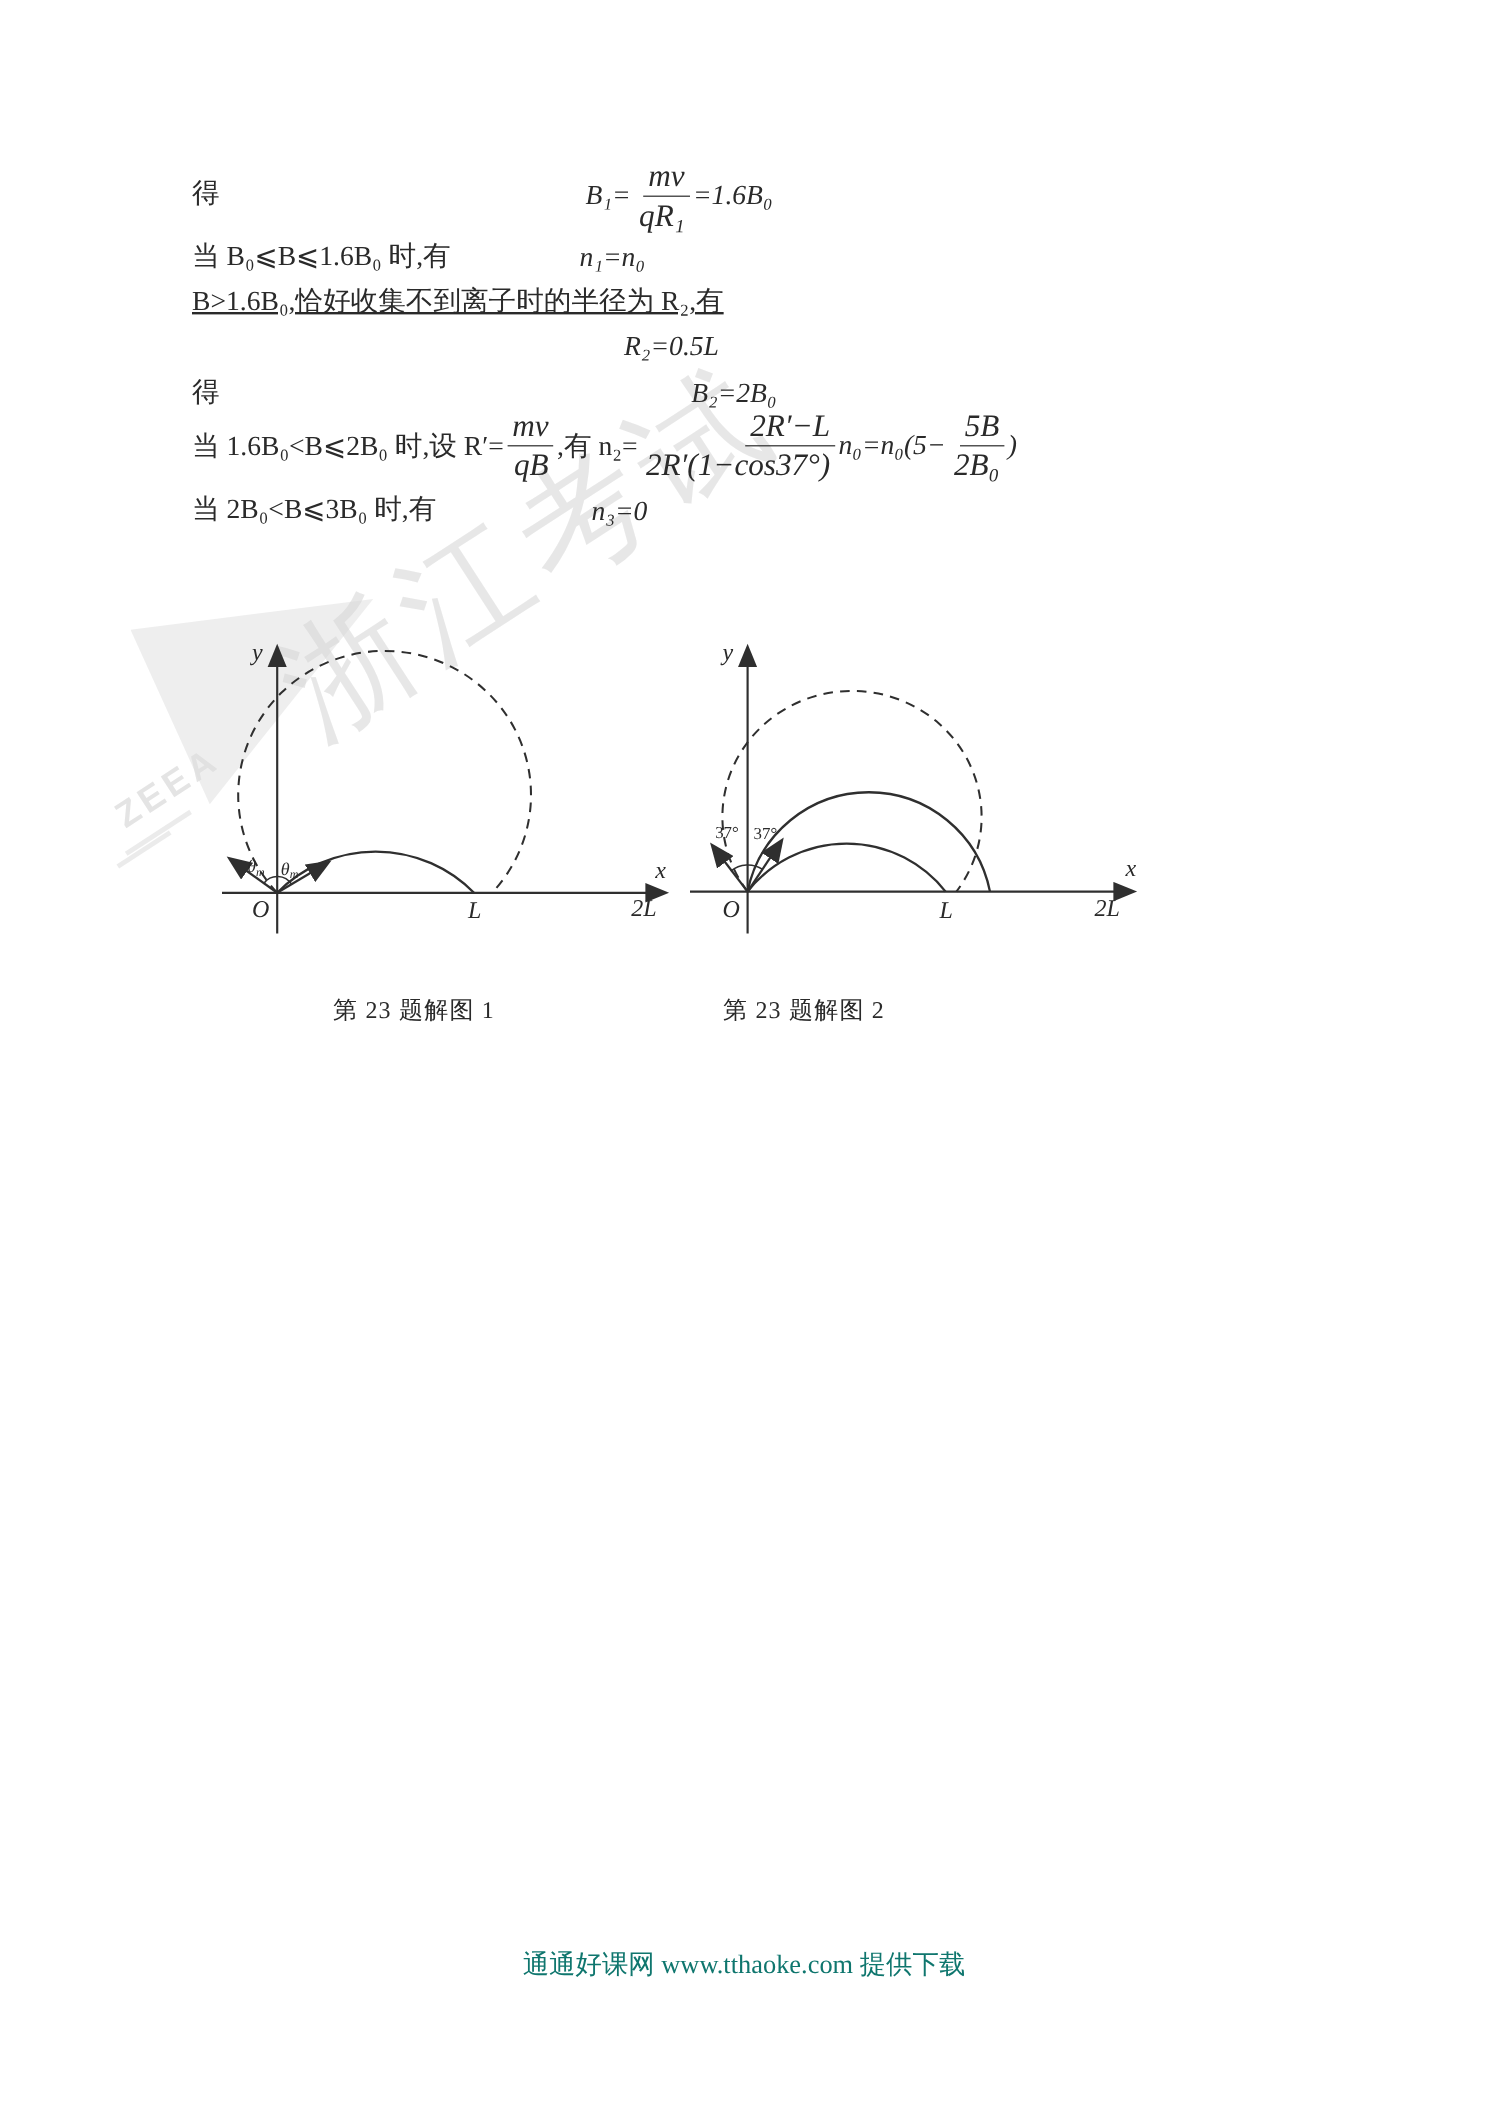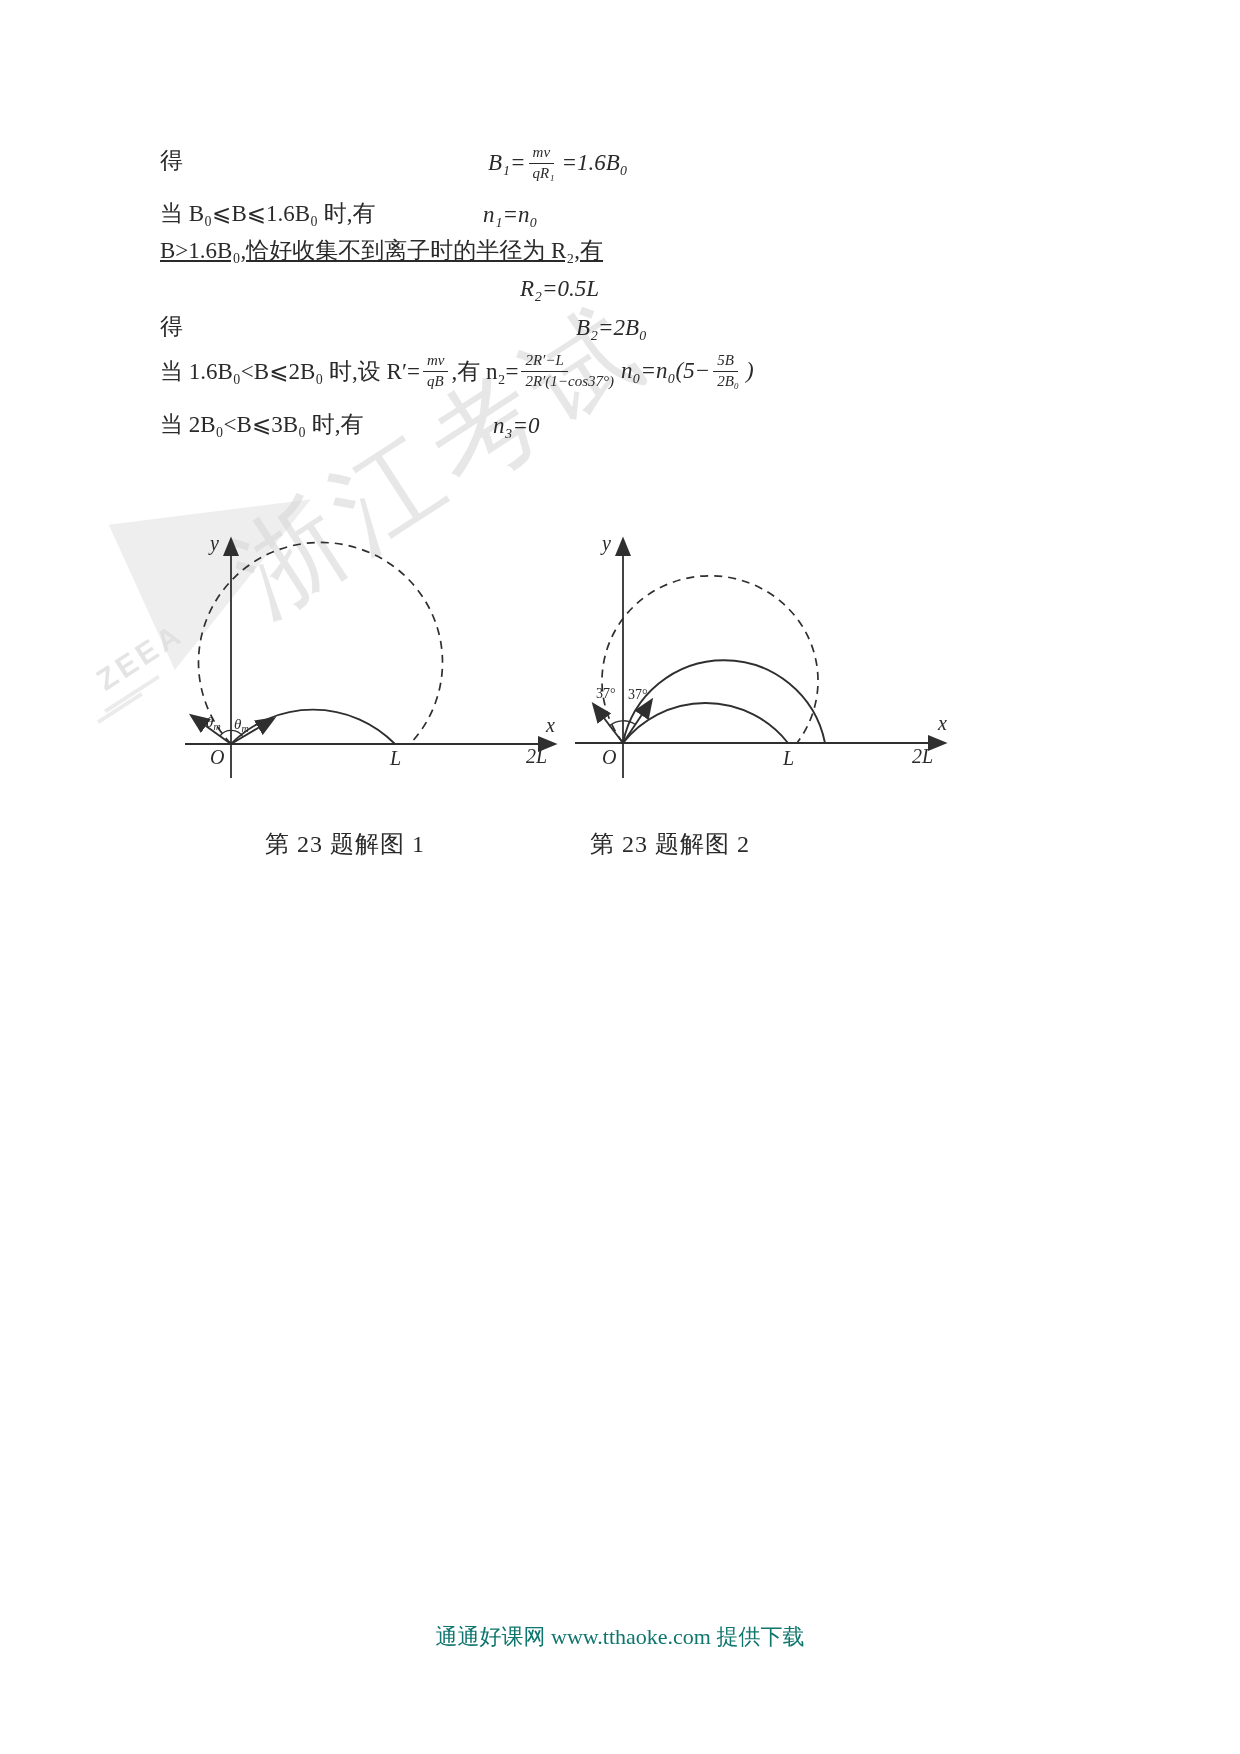--- a/index.html
+++ b/index.html
@@ -15,25 +15,25 @@
            transform:rotate(4deg);pointer-events:none;}
   .wm-logo-text{position:absolute;left:92px;top:640px;transform:rotate(-33deg);
            font-family:"Liberation Sans","DejaVu Sans",sans-serif;font-weight:bold;
            font-size:30px;letter-spacing:4px;color:#dedede;opacity:.8;pointer-events:none;}
   .wm-bar{position:absolute;height:4px;background:#e6e6e6;opacity:.8;transform:rotate(-33deg);pointer-events:none;}
   
   .tline{position:absolute;font-size:23px;line-height:1.15;white-space:nowrap;}
   .math{font-style:italic;}
   .eqrow{position:absolute;display:flex;align-items:center;white-space:nowrap;
          font-size:23px;}
-  .frac{display:inline-flex;flex-direction:column;align-items:flex-start;
-        vertical-align:middle;margin:0 3px;font-size:15px;line-height:1.15;}
+  .frac{display:inline-flex;flex-direction:column;align-items:flex-end;
+        vertical-align:middle;margin:0 3px;font-size:26px;line-height:1.15;}
   .frac .num{padding:0 4px 1px 4px;border-bottom:1.6px solid #2a2a2a;}
   .frac .den{padding:1px 4px 0 4px;}
-  .caption{position:absolute;width:300px;text-align:center;font-size:24px;letter-spacing:1px;}
+  .caption{position:absolute;width:300px;text-align:center;font-size:20px;letter-spacing:1px;}
   .footer{position:absolute;left:0;right:0;top:1622px;text-align:center;
           font-size:22px;color:#0f766e;}
   
   .fig{position:absolute;}
   .fig text{font-family:"Liberation Serif","DejaVu Serif",serif;font-style:italic;
             fill:#2a2a2a;font-size:20px;}
   .fig .ang-label{font-size:15px;}
   .fig .deg-label{font-size:14px;font-style:normal;}
   .stroke{stroke:#2f2f2f;fill:none;}
 </style>

